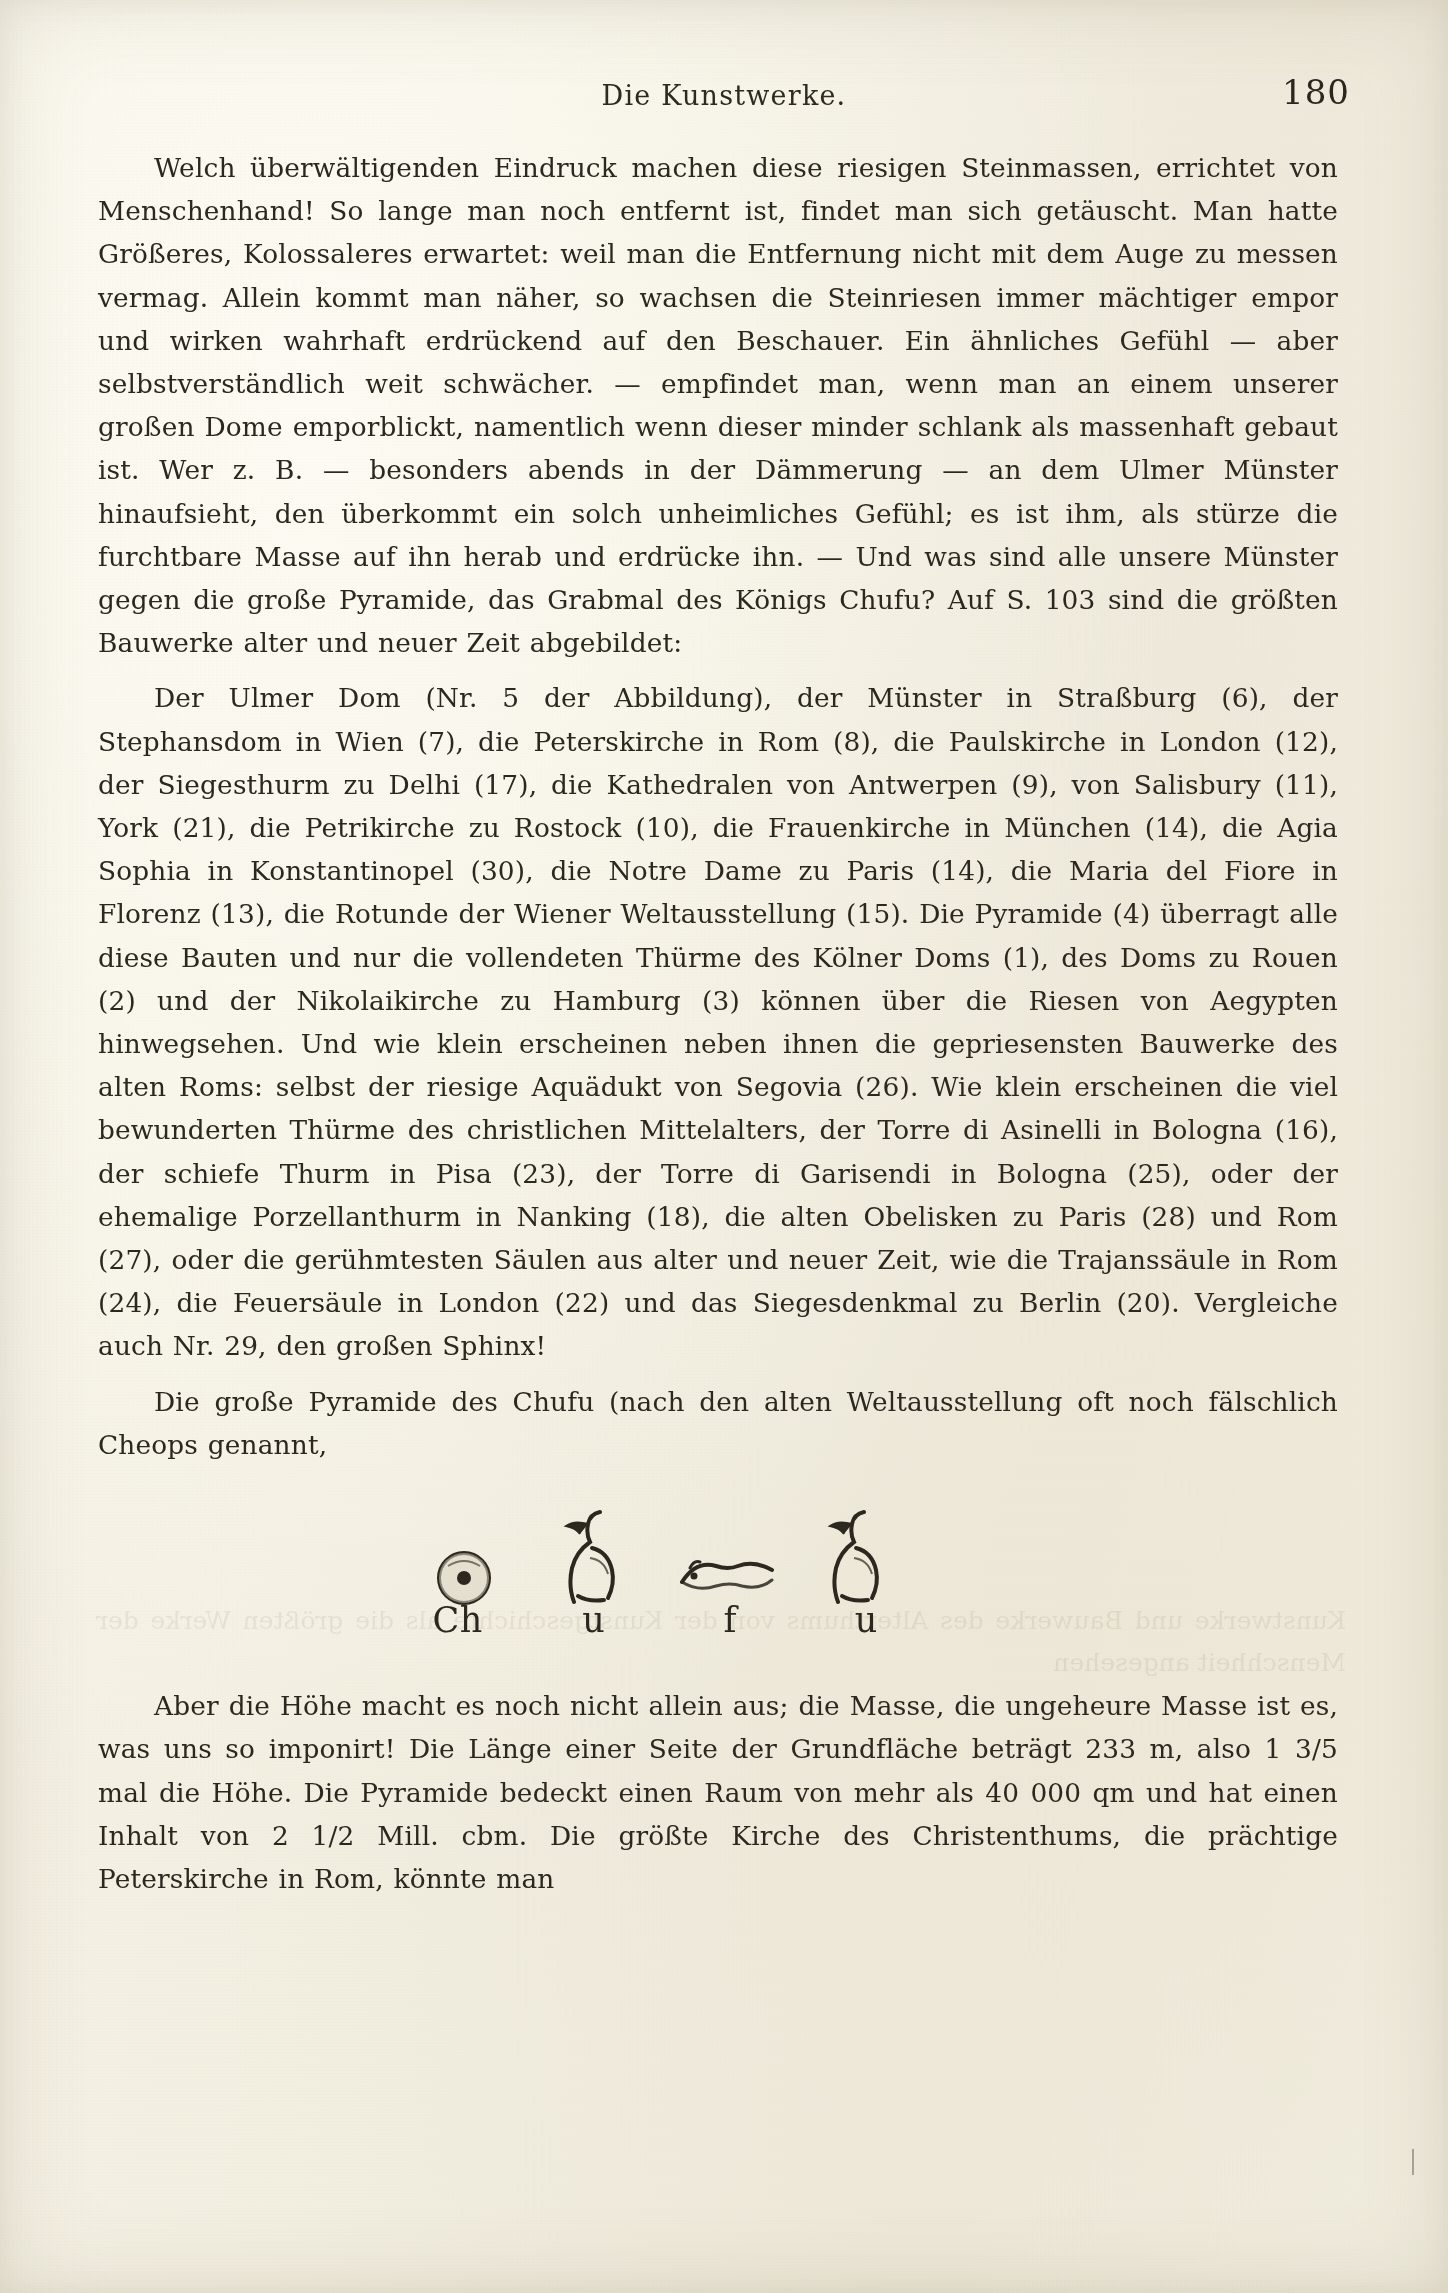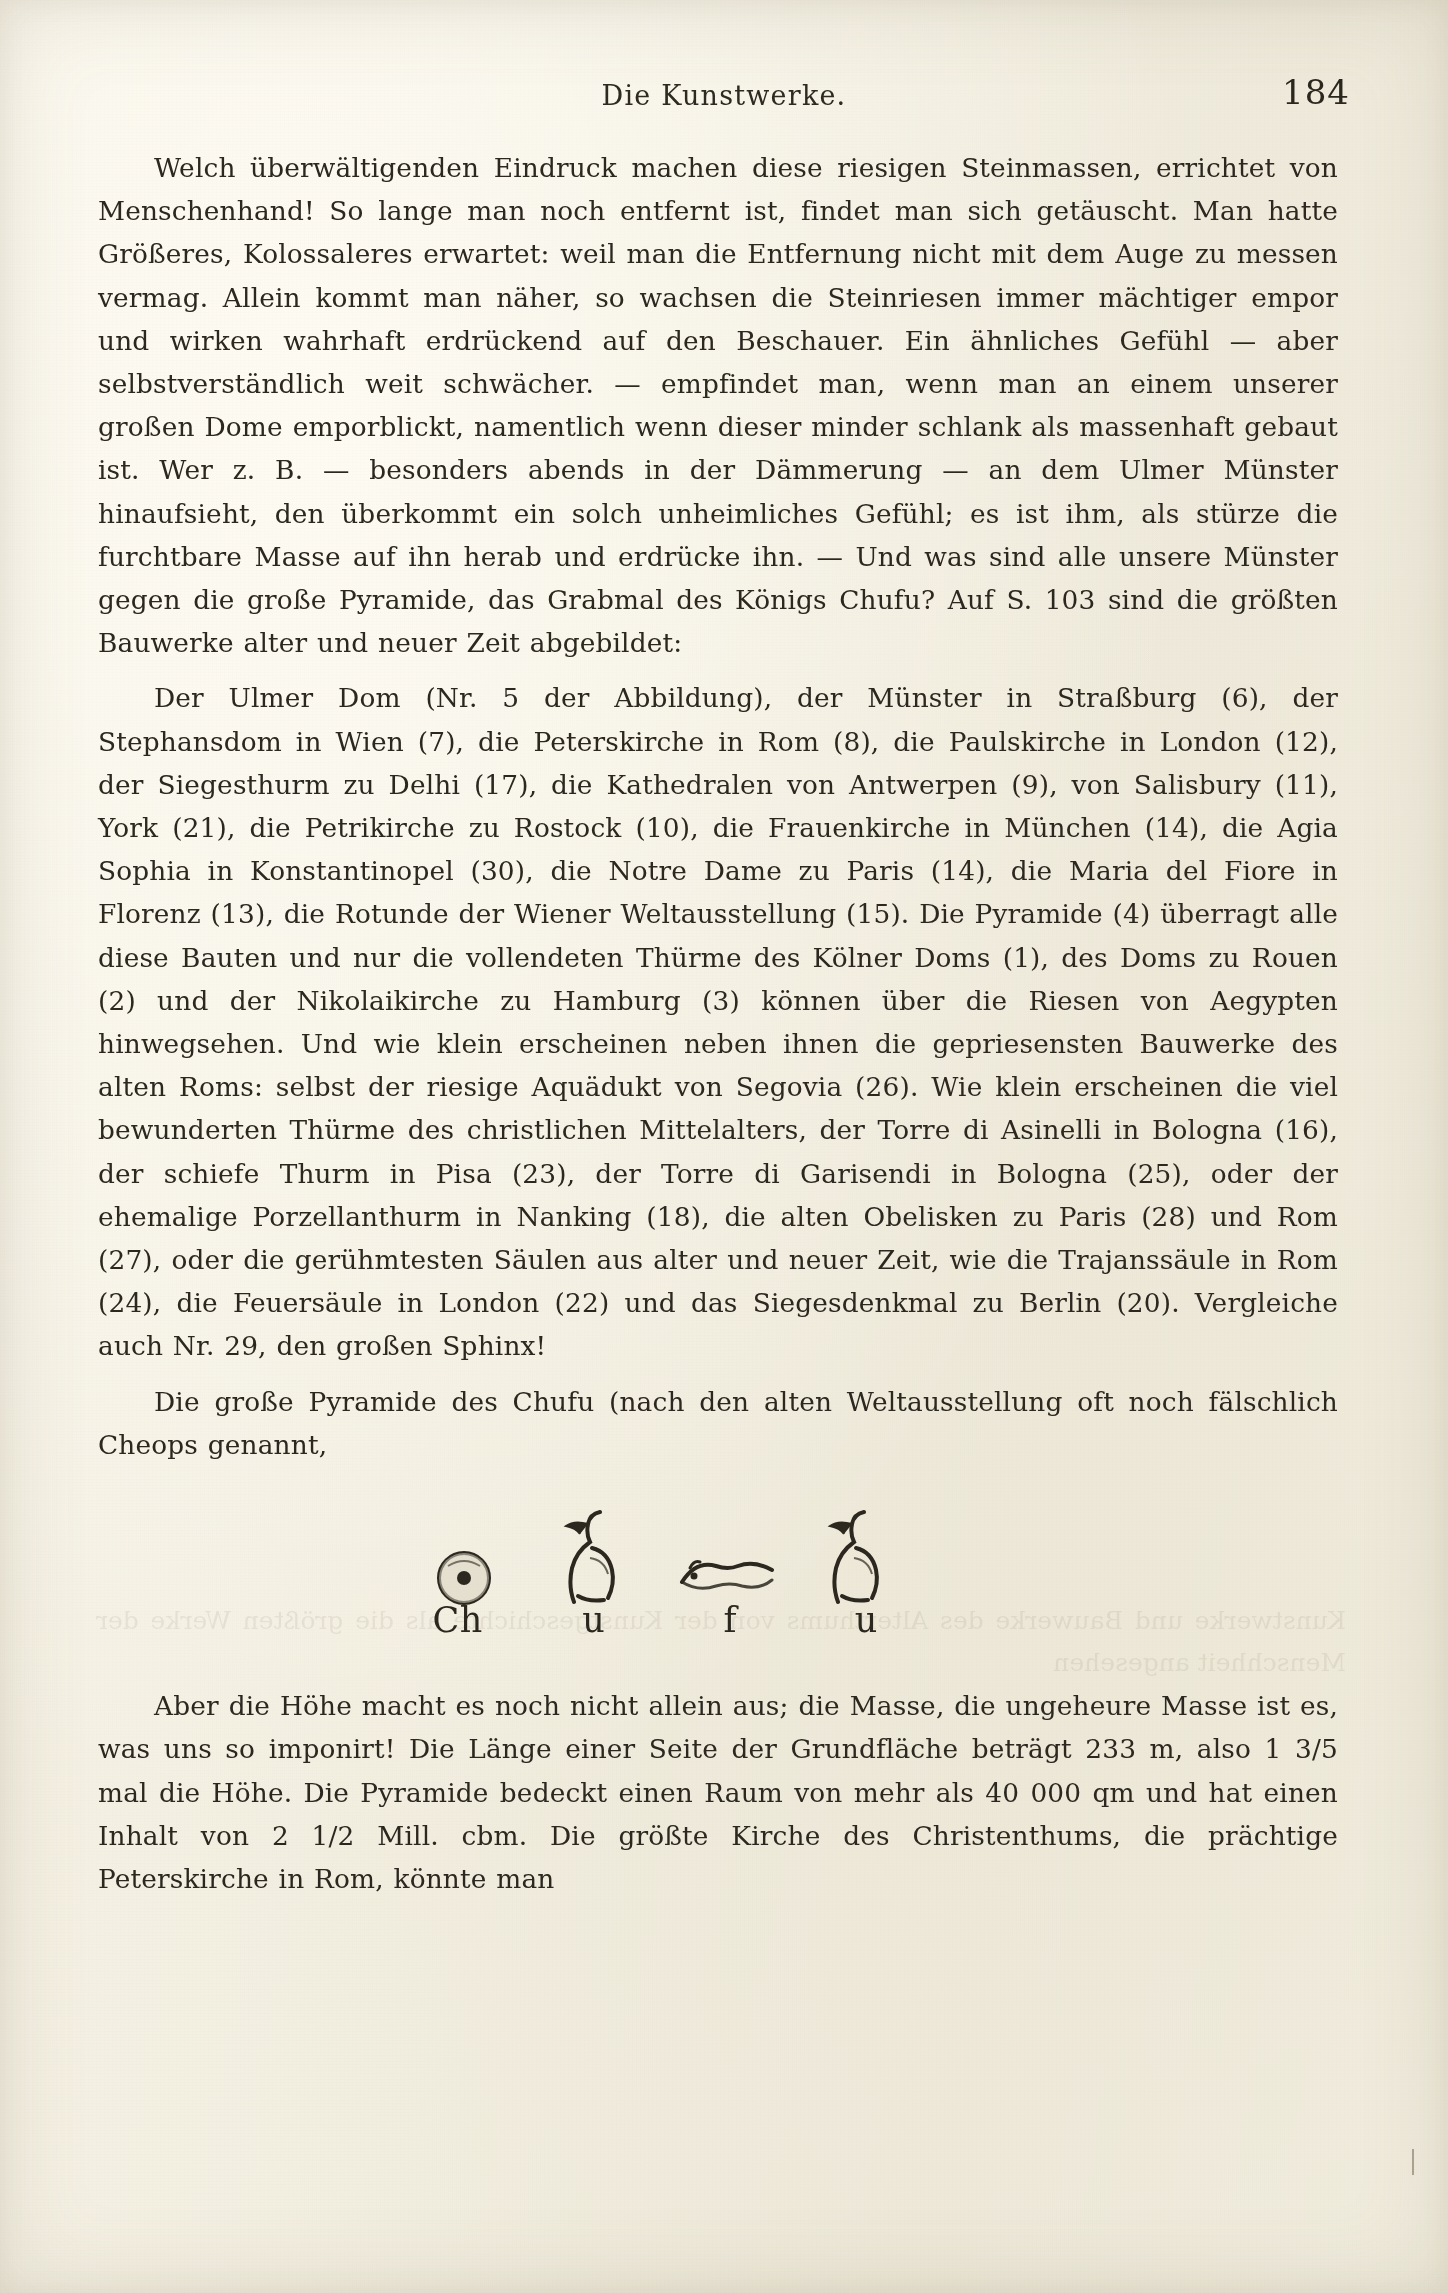--- a/index.html
+++ b/index.html
@@ -166,21 +166,21 @@
 
 <div class="page">
   <div class="grain"></div>
 
   <div class="showthrough">Kunstwerke und Bauwerke des Alterthums von der Kunstgeschichte als die größten Werke der Menschheit angesehen</div>
 
   <div class="content">
 
     <div class="header">
       <div class="running-title">Die Kunstwerke.</div>
-      <div class="page-number">184</div>
+      <div class="page-number">180</div>
     </div>
 
     <div class="body-text">
       <p>Welch überwältigenden Eindruck machen diese riesigen Steinmassen, errichtet von Menschenhand! So lange man noch entfernt ist, findet man sich getäuscht. Man hatte Größeres, Kolossaleres erwartet: weil man die Entfernung nicht mit dem Auge zu messen vermag. Allein kommt man näher, so wachsen die Steinriesen immer mächtiger empor und wirken wahrhaft erdrückend auf den Beschauer. Ein ähnliches Gefühl — aber selbstverständlich weit schwächer. — empfindet man, wenn man an einem unserer großen Dome emporblickt, namentlich wenn dieser minder schlank als massenhaft gebaut ist. Wer z. B. — besonders abends in der Dämmerung — an dem Ulmer Münster hinaufsieht, den überkommt ein solch unheimliches Gefühl; es ist ihm, als stürze die furchtbare Masse auf ihn herab und erdrücke ihn. — Und was sind alle unsere Münster gegen die große Pyramide, das Grabmal des Königs Chufu? Auf S. 103 sind die größten Bauwerke alter und neuer Zeit abgebildet:</p>
       <p>Der Ulmer Dom (Nr. 5 der Abbildung), der Münster in Straßburg (6), der Stephansdom in Wien (7), die Peterskirche in Rom (8), die Paulskirche in London (12), der Siegesthurm zu Delhi (17), die Kathedralen von Antwerpen (9), von Salisbury (11), York (21), die Petrikirche zu Rostock (10), die Frauenkirche in München (14), die Agia Sophia in Konstantinopel (30), die Notre Dame zu Paris (14), die Maria del Fiore in Florenz (13), die Rotunde der Wiener Weltausstellung (15). Die Pyramide (4) überragt alle diese Bauten und nur die vollendeten Thürme des Kölner Doms (1), des Doms zu Rouen (2) und der Nikolaikirche zu Hamburg (3) können über die Riesen von Aegypten hinwegsehen. Und wie klein erscheinen neben ihnen die gepriesensten Bauwerke des alten Roms: selbst der riesige Aquädukt von Segovia (26). Wie klein erscheinen die viel bewunderten Thürme des christlichen Mittelalters, der Torre di Asinelli in Bologna (16), der schiefe Thurm in Pisa (23), der Torre di Garisendi in Bologna (25), oder der ehemalige Porzellanthurm in Nanking (18), die alten Obelisken zu Paris (28) und Rom (27), oder die gerühmtesten Säulen aus alter und neuer Zeit, wie die Trajanssäule in Rom (24), die Feuersäule in London (22) und das Siegesdenkmal zu Berlin (20). Vergleiche auch Nr. 29, den großen Sphinx!</p>
       <p>Die große Pyramide des Chufu (nach den alten Weltausstellung oft noch fälschlich Cheops genannt,</p>
     </div>
 
     <div class="glyph-block">
       <div class="glyph-row">

